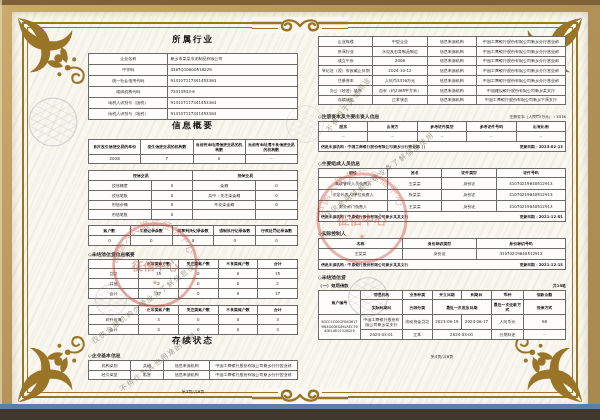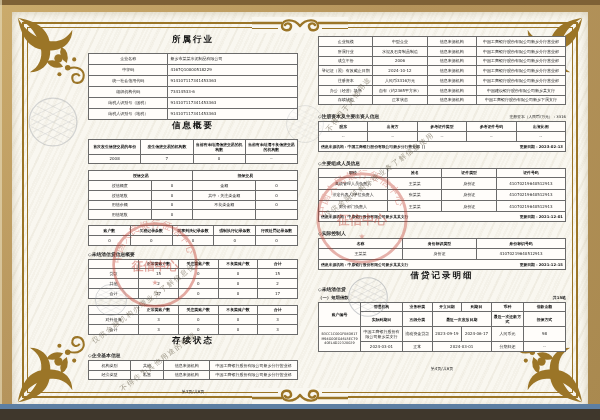--- a/index.html
+++ b/index.html
@@ -519,21 +519,20 @@
           <td>身份证</td>
           <td>41070219640512913</td>
         </tr>
       </tbody>
   </table>
   <div class="source-row">
     <span>信息来源机构：中原银行股份有限公司新乡某某支行</span>
     <span>更新日期：2021-12-15</span>
   </div>
 
-  <h1 class="doc mt10" style="margin-bottom:2px;">借贷记录明细</h1>
   <div class="sec-label mt4">◇未结清信贷</div>
   <div class="sub-row">
     <span class="l">（一）短期借款</span>
     <span class="r">共15笔</span>
   </div>
   <table>
     <colgroup>
         <col style="width:17%">
         <col style="width:17%">
         <col style="width:12%">

